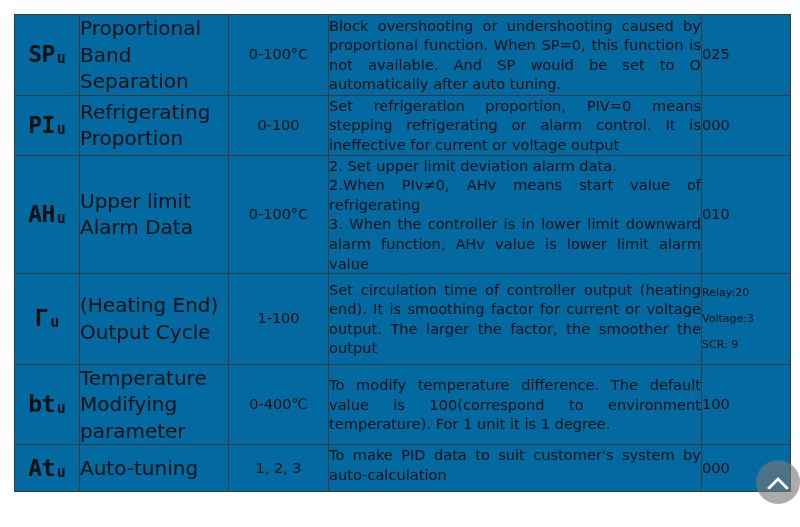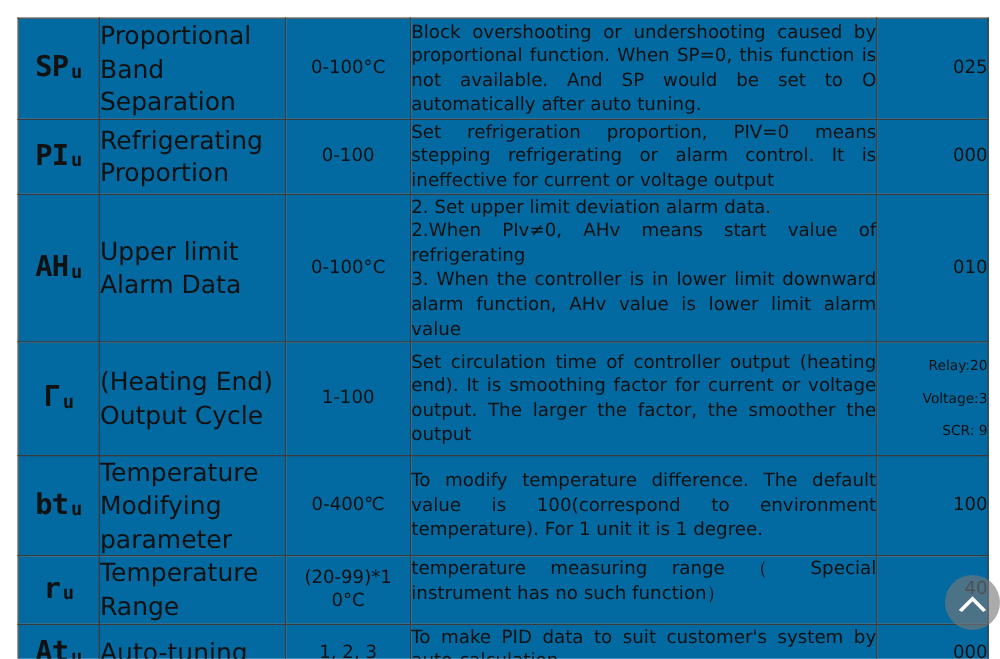--- a/index.html
+++ b/index.html
@@ -75,21 +75,21 @@
     font-size: 14.6px;
     color: #111111;
     line-height: 1.34;
     padding: 3px 6px 3px 6px;
     hyphens: none;
   }
   .cell-desc p { margin: 0; text-align: justify; text-align-last: left; }
   .cell-desc p.last { text-align-last: left; }
 
   .cell-default {
-    text-align: right;
+    text-align: left;
     font-size: 14.5px;
     color: #111111;
     line-height: 1.35;
     padding: 3px 3px;
   }
   .cell-default.top { vertical-align: top; padding-top: 4px; }
   .cell-default .multi { font-size: 11px; line-height: 1.38; }
 
   
   #scroll-top-button {
@@ -153,27 +153,20 @@
     </tr>
 
     <tr style="height:50px">
       <td class="cell-code"><span class="seg-main">bt</span><span class="seg-small">u</span></td>
       <td class="cell-name"><span>Temperature<br>Modifying<br>parameter</span></td>
       <td class="cell-range"><span>0-400℃</span></td>
       <td class="cell-desc"><span><p class="last">To modify temperature difference. The default value is 100(correspond to environment temperature). For 1 unit it is 1 degree.</p></span></td>
       <td class="cell-default"><span>100</span></td>
     </tr>
 
-    <tr style="height:53px">
-      <td class="cell-code"><span class="seg-main">r</span><span class="seg-small">u</span></td>
-      <td class="cell-name"><span>Temperature<br>Range</span></td>
-      <td class="cell-range"><span>(20-99)*1<br>0°C</span></td>
-      <td class="cell-desc" style="vertical-align:top"><span><p class="last">temperature measuring range （ Special instrument has no such function）</p></span></td>
-      <td class="cell-default"><span>40</span></td>
-    </tr>
 
     <tr style="height:47px">
       <td class="cell-code"><span class="seg-main">At</span><span class="seg-small">u</span></td>
       <td class="cell-name"><span>Auto-tuning</span></td>
       <td class="cell-range"><span>1, 2, 3</span></td>
       <td class="cell-desc" style="vertical-align:top"><span><p class="last">To make PID data to suit customer's system by auto-calculation</p></span></td>
       <td class="cell-default"><span>000</span></td>
     </tr>
 
   </tbody>

